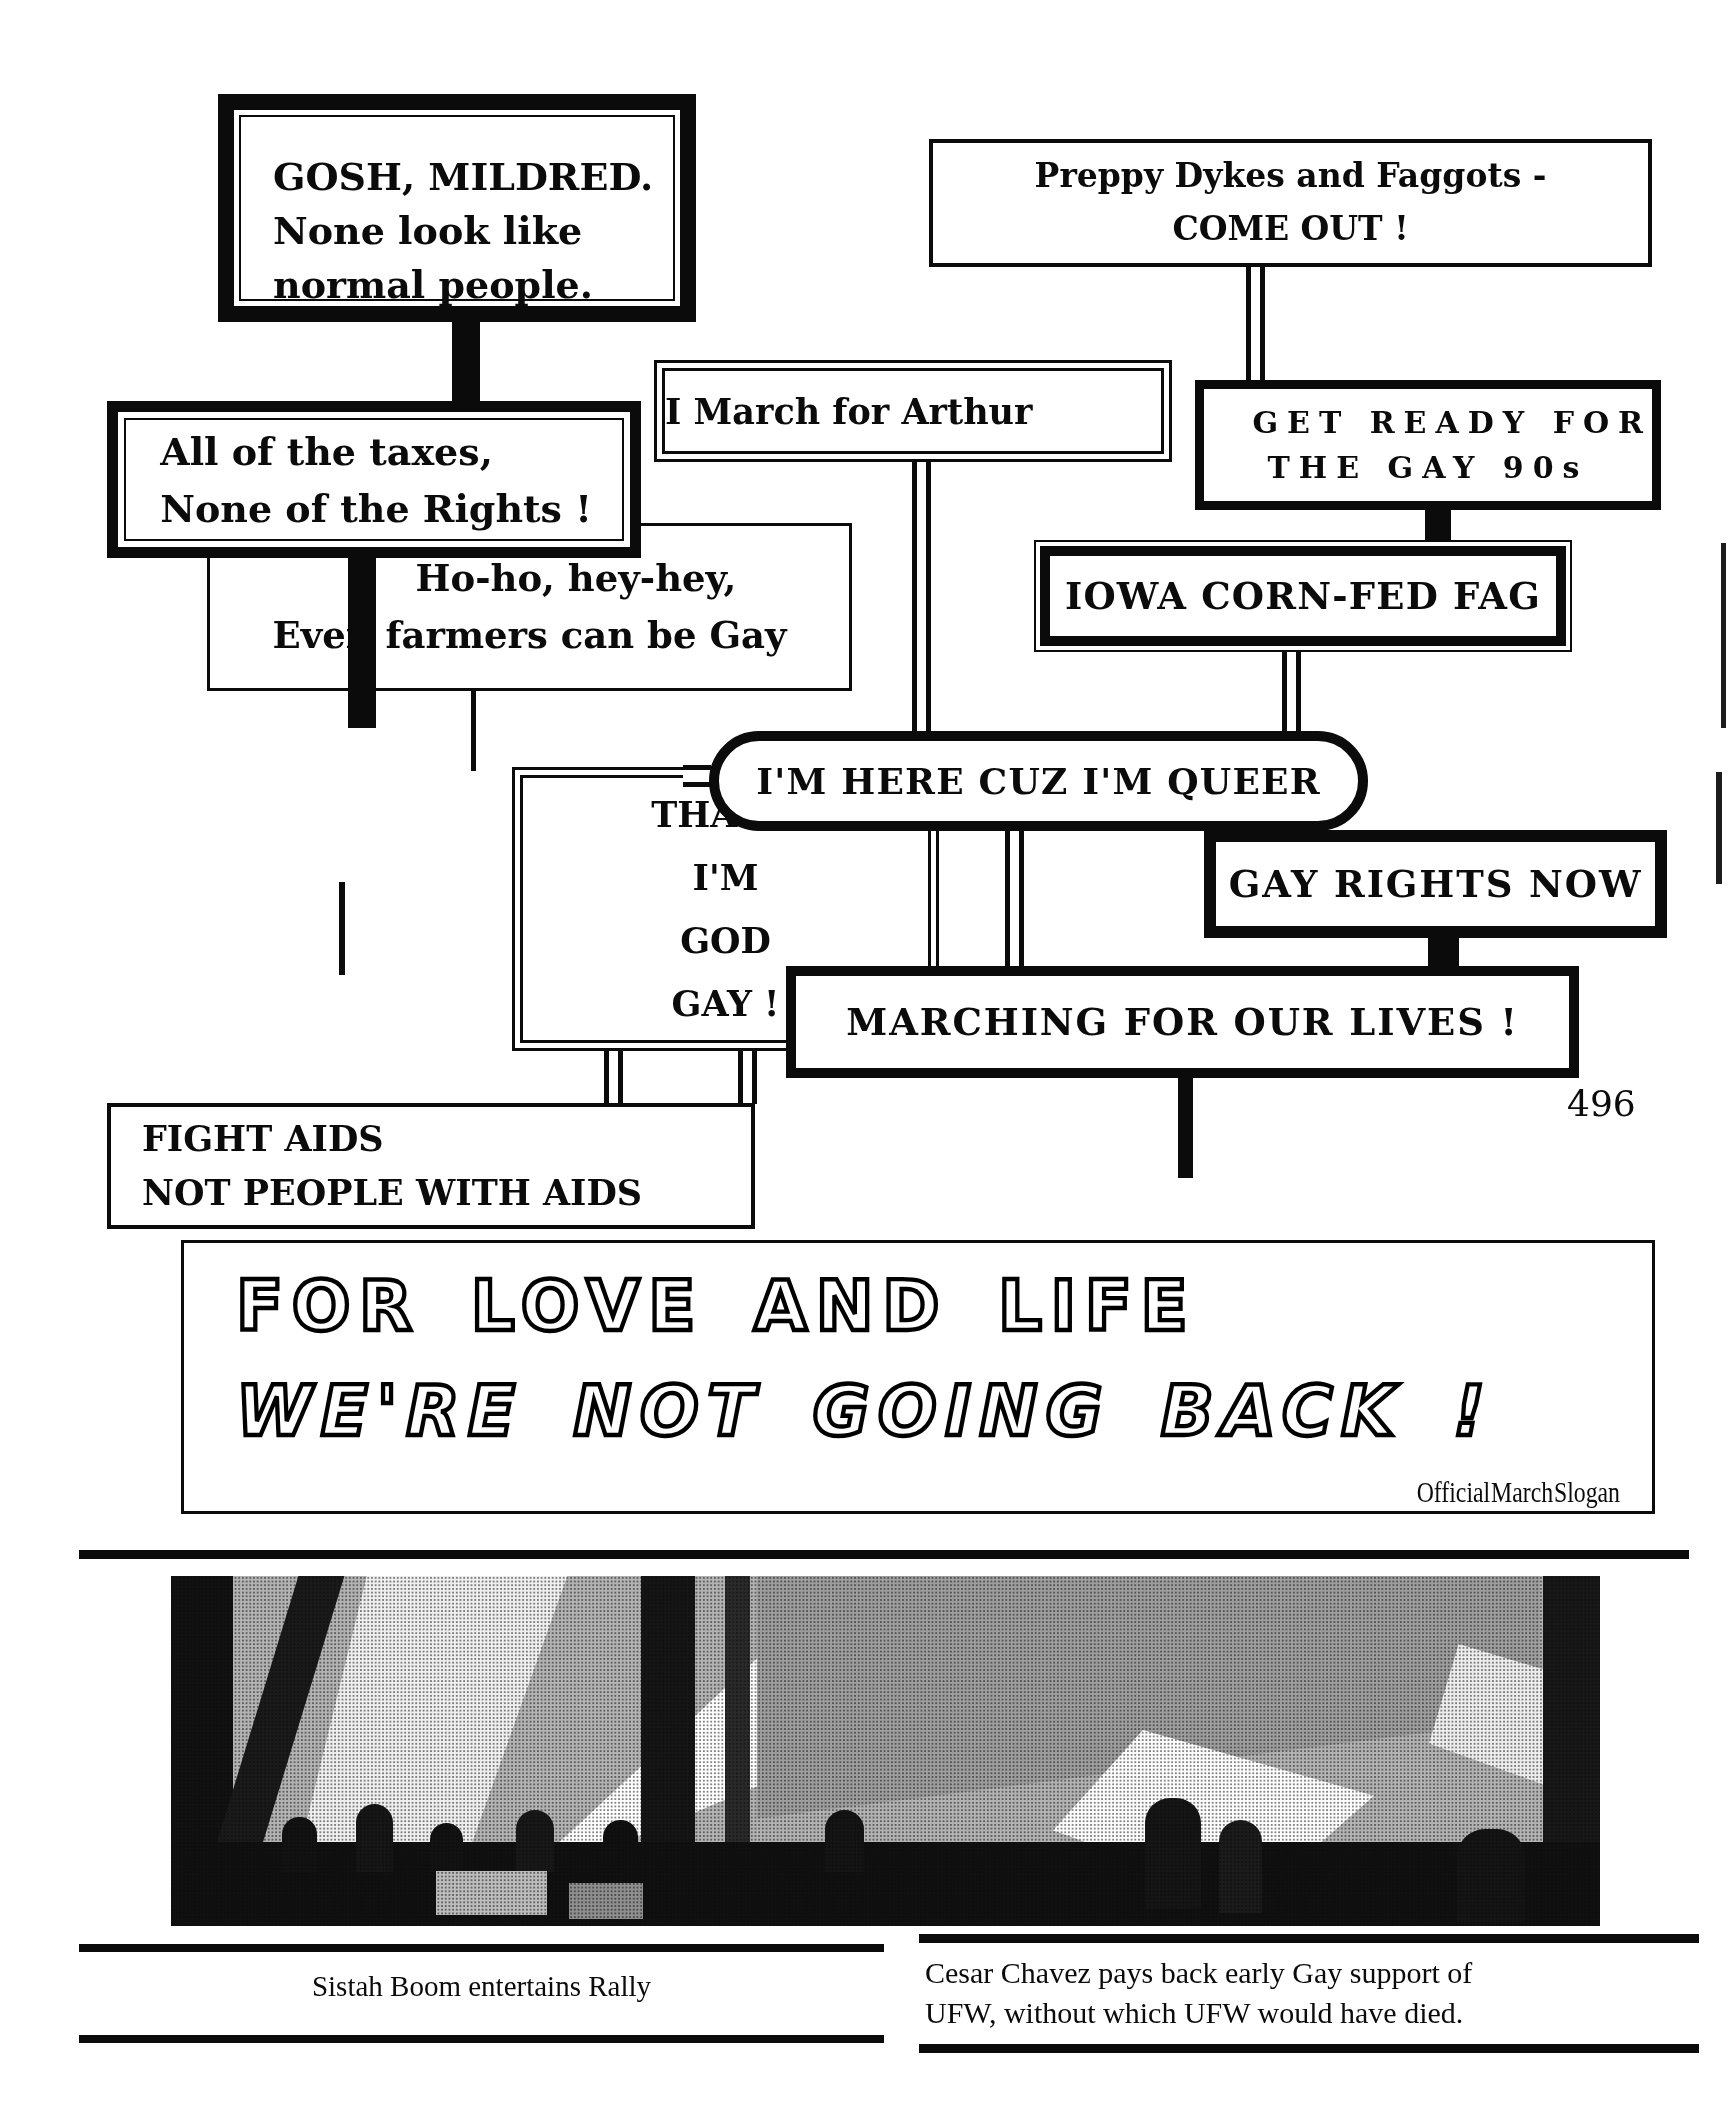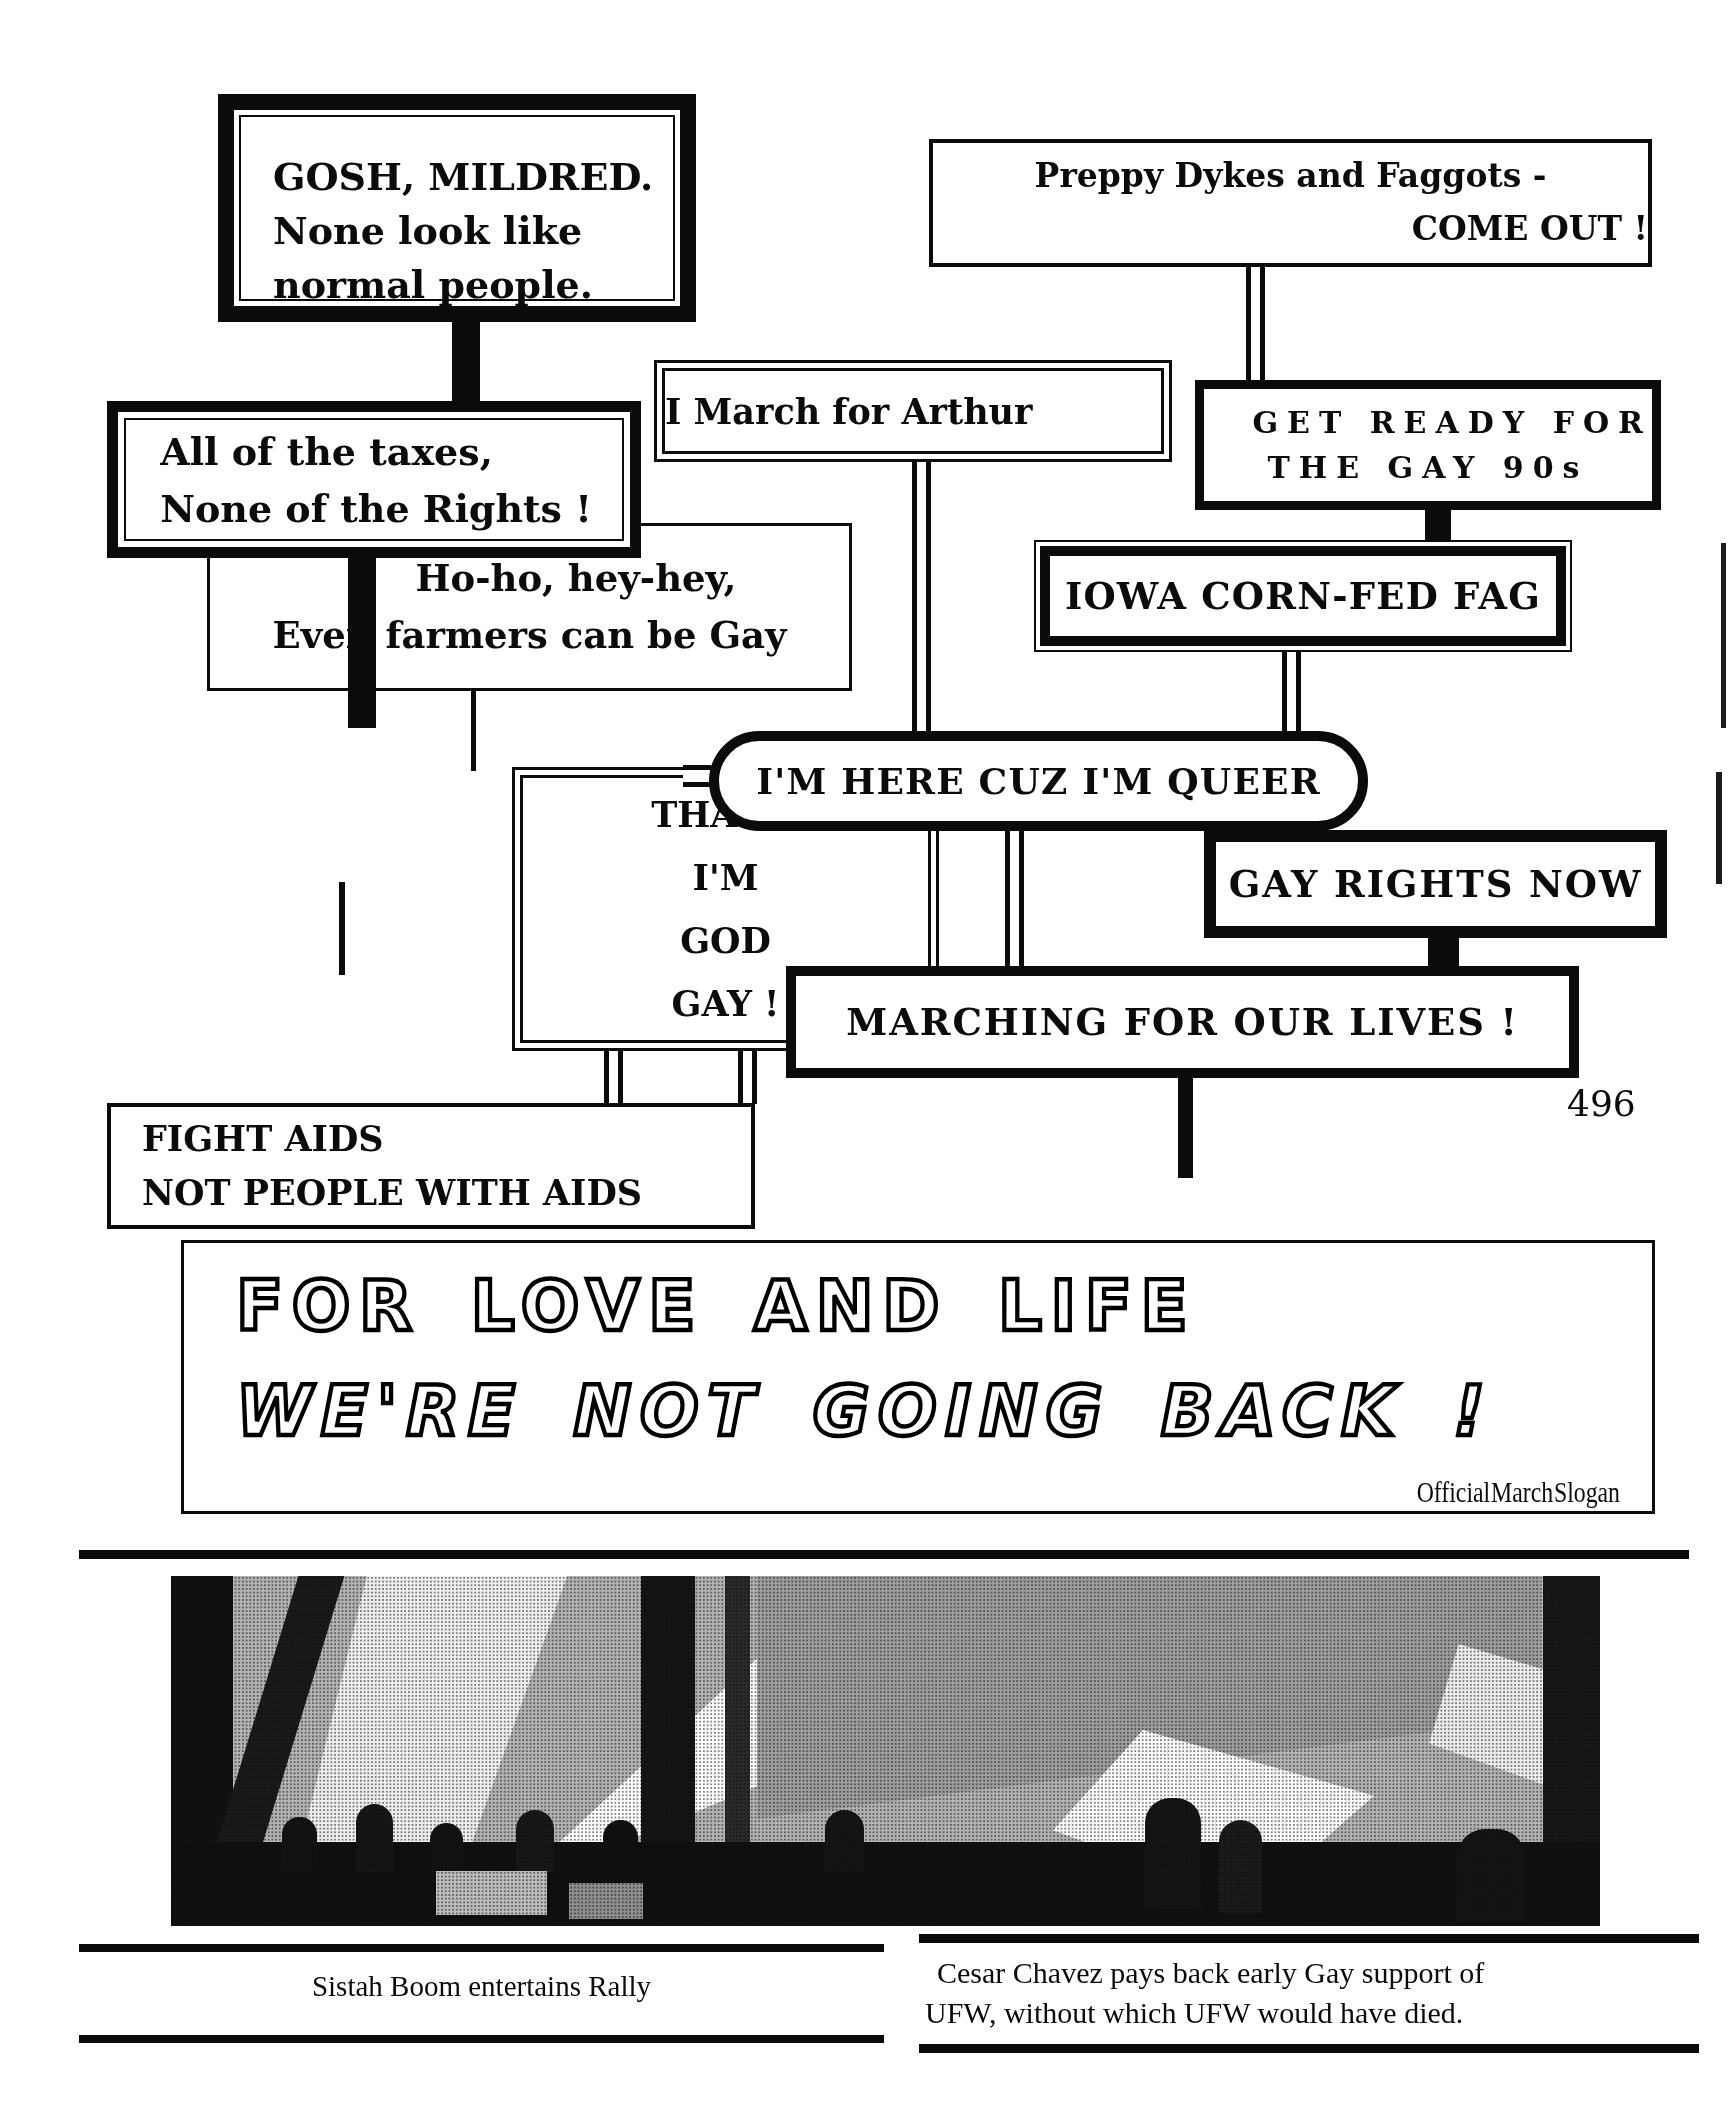--- a/index.html
+++ b/index.html
@@ -73,21 +73,21 @@
   <div class="sign b-thick" style="left:218px;top:94px;width:478px;height:228px;">
     <div class="inner-thin">
       <div class="signtext" style="font-size:38px;padding-left:32px;line-height:1.42;margin-top:46px;">GOSH, MILDRED.</div>
       <div class="signtext" style="font-size:38px;padding-left:32px;line-height:1.42;">None look like</div>
       <div class="signtext" style="font-size:38px;padding-left:32px;line-height:1.42;">normal people.</div>
     </div>
   </div>
 
   <div class="sign" style="left:929px;top:139px;width:723px;height:128px;border:4.3px solid #0b0b0b;display:flex;flex-direction:column;justify-content:center;">
     <div class="signtext" style="font-size:33px;text-align:center;line-height:1.6;">Preppy Dykes and Faggots -</div>
-    <div class="signtext" style="font-size:33px;text-align:right;line-height:1.6;">COME OUT !</div>
+    <div class="signtext" style="font-size:33px;text-align:center;line-height:1.6;">COME OUT !</div>
   </div>
 
   <div class="sign dbl-outer" style="left:654px;top:360px;width:518px;height:102px;">
     <div class="dbl-inner">
       <div class="signtext" style="font-size:35px;text-align:left;">I March for Arthur</div>
     </div>
   </div>
 
   <div class="sign" style="left:1195px;top:380px;width:466px;height:130px;border:9.3px solid #0b0b0b;display:flex;flex-direction:column;justify-content:center;">
     <div class="signtext" style="font-size:30px;text-align:right;letter-spacing:0.30em;line-height:1.5;">GET READY FOR</div>
@@ -166,18 +166,18 @@
     <div class="ph" style="left:265px;top:295px;width:111px;height:44px;background:#bdbdbd;"></div>
     <div class="ph" style="left:398px;top:307px;width:74px;height:36px;background:#8f8f8f;"></div>
     <div class="dots"></div>
   </div>
 
   <div class="rule" style="left:79px;top:1944px;width:805px;height:8px;"></div>
   <div class="caption" style="left:79px;top:1970px;width:805px;text-align:center;font-size:29px;">Sistah Boom entertains Rally</div>
   <div class="rule" style="left:79px;top:2035px;width:805px;height:8px;"></div>
 
   <div class="rule" style="left:919px;top:1934px;width:780px;height:8.6px;"></div>
-  <div class="caption" style="left:925px;top:1956px;width:777px;font-size:30px;white-space:nowrap;margin-left:12px;">Cesar Chavez  pays back early Gay support of</div>
+  <div class="caption" style="left:925px;top:1956px;width:777px;font-size:30px;white-space:nowrap;">Cesar Chavez  pays back early Gay support of</div>
   <div class="caption" style="left:925px;top:1996px;width:777px;font-size:30px;white-space:nowrap;">UFW, without which UFW  would have died.</div>
   <div class="rule" style="left:919px;top:2044px;width:780px;height:8.6px;"></div>
 
 </div>
 
 
 </body></html>

